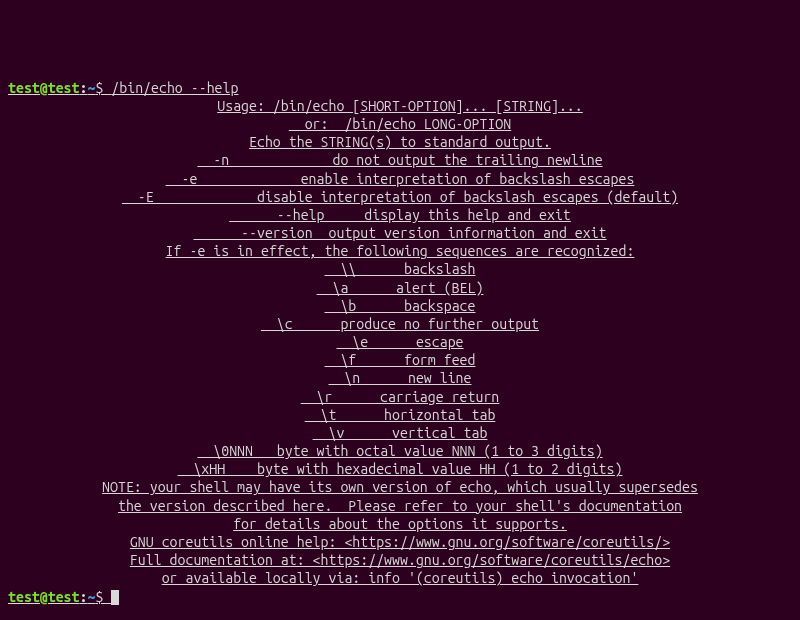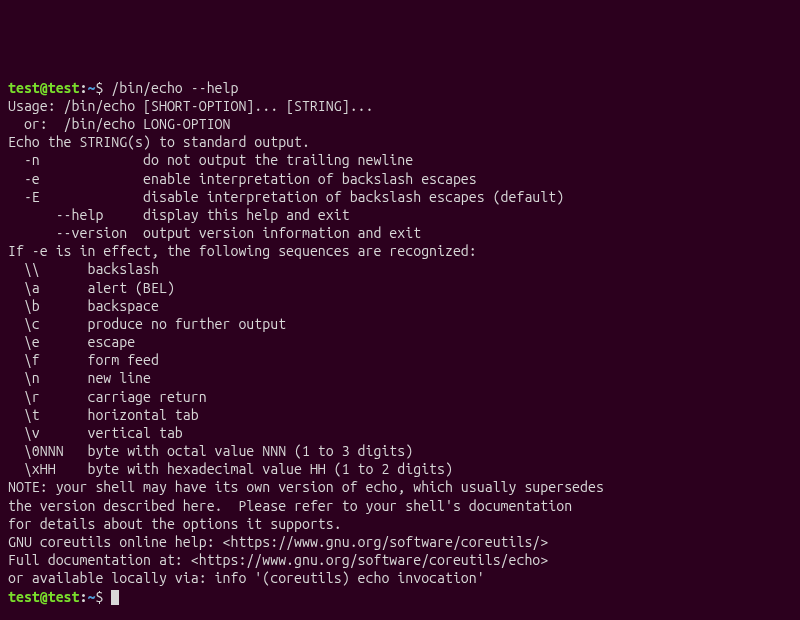--- a/index.html
+++ b/index.html
@@ -14,29 +14,29 @@
     height: 620px;
     box-sizing: border-box;
     white-space: pre;
     overflow: hidden;
   }
   .user { color: #7adf2c; font-weight: bold; }
   .colon { color: #d8d8d8; font-weight: bold; }
   .path { color: #4e9ad6; font-weight: bold; }
   .dollar { color: #d8d8d8; }
   .cmd { color: #d8d8d8; }
-  .out { color: #d8d8d8; }
+  .out { color: #d8d8d8; text-align: center; }
   .cursor {
     display: inline-block;
     width: 8px;
     height: 15px;
     background: #d8d8d8;
     vertical-align: text-bottom;
   }
-  .row { display: block; }
+  .row { display: block; text-decoration: underline; }
 </style>
 </head>
 <body>
 
 
 
 <span class="row"><span class="user">test@test</span><span class="colon">:</span><span class="path">~</span><span class="dollar">$ </span><span class="cmd">/bin/echo --help</span></span><div id="output"><span class="row out">Usage: /bin/echo [SHORT-OPTION]... [STRING]...</span><span class="row out">  or:  /bin/echo LONG-OPTION</span><span class="row out">Echo the STRING(s) to standard output.</span><span class="row out"></span><span class="row out">  -n             do not output the trailing newline</span><span class="row out">  -e             enable interpretation of backslash escapes</span><span class="row out">  -E             disable interpretation of backslash escapes (default)</span><span class="row out">      --help     display this help and exit</span><span class="row out">      --version  output version information and exit</span><span class="row out"></span><span class="row out">If -e is in effect, the following sequences are recognized:</span><span class="row out"></span><span class="row out">  \\      backslash</span><span class="row out">  \a      alert (BEL)</span><span class="row out">  \b      backspace</span><span class="row out">  \c      produce no further output</span><span class="row out">  \e      escape</span><span class="row out">  \f      form feed</span><span class="row out">  \n      new line</span><span class="row out">  \r      carriage return</span><span class="row out">  \t      horizontal tab</span><span class="row out">  \v      vertical tab</span><span class="row out">  \0NNN   byte with octal value NNN (1 to 3 digits)</span><span class="row out">  \xHH    byte with hexadecimal value HH (1 to 2 digits)</span><span class="row out"></span><span class="row out">NOTE: your shell may have its own version of echo, which usually supersedes</span><span class="row out">the version described here.  Please refer to your shell's documentation</span><span class="row out">for details about the options it supports.</span><span class="row out"></span><span class="row out">GNU coreutils online help: &lt;https://www.gnu.org/software/coreutils/&gt;</span><span class="row out">Full documentation at: &lt;https://www.gnu.org/software/coreutils/echo&gt;</span><span class="row out">or available locally via: info '(coreutils) echo invocation'</span></div><span class="row"><span class="user">test@test</span><span class="colon">:</span><span class="path">~</span><span class="dollar">$ </span><span class="cursor"></span></span>
 
 
 

